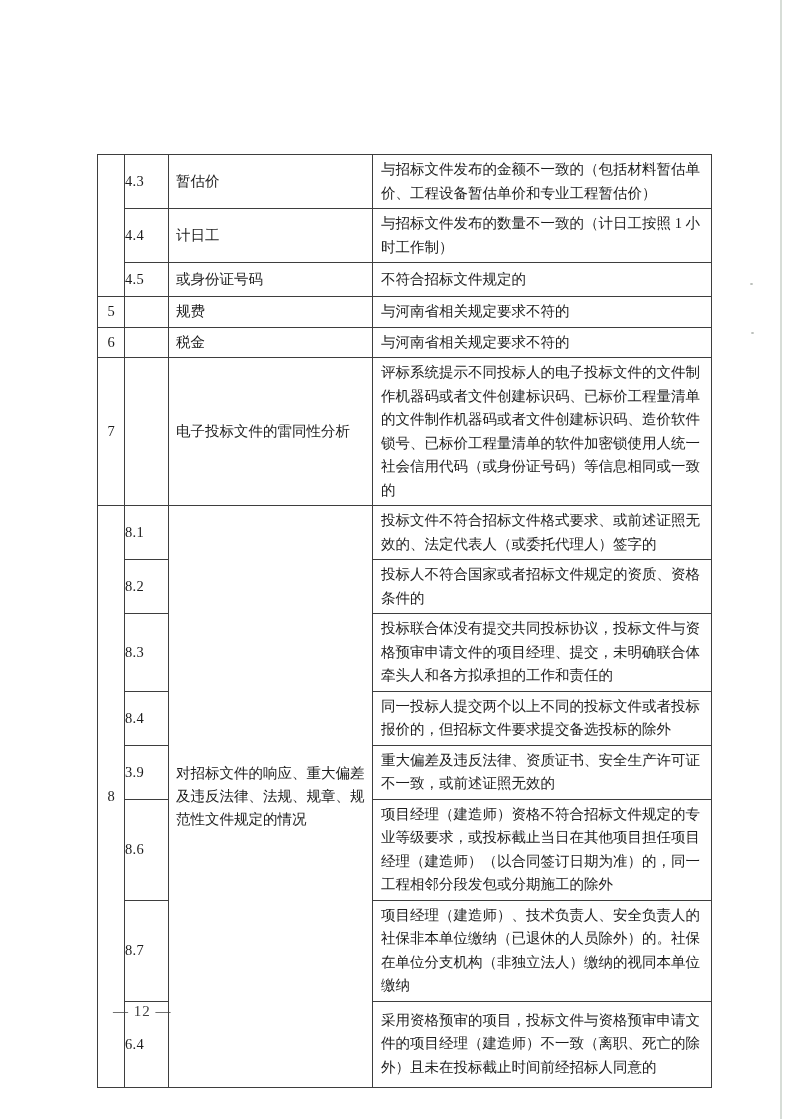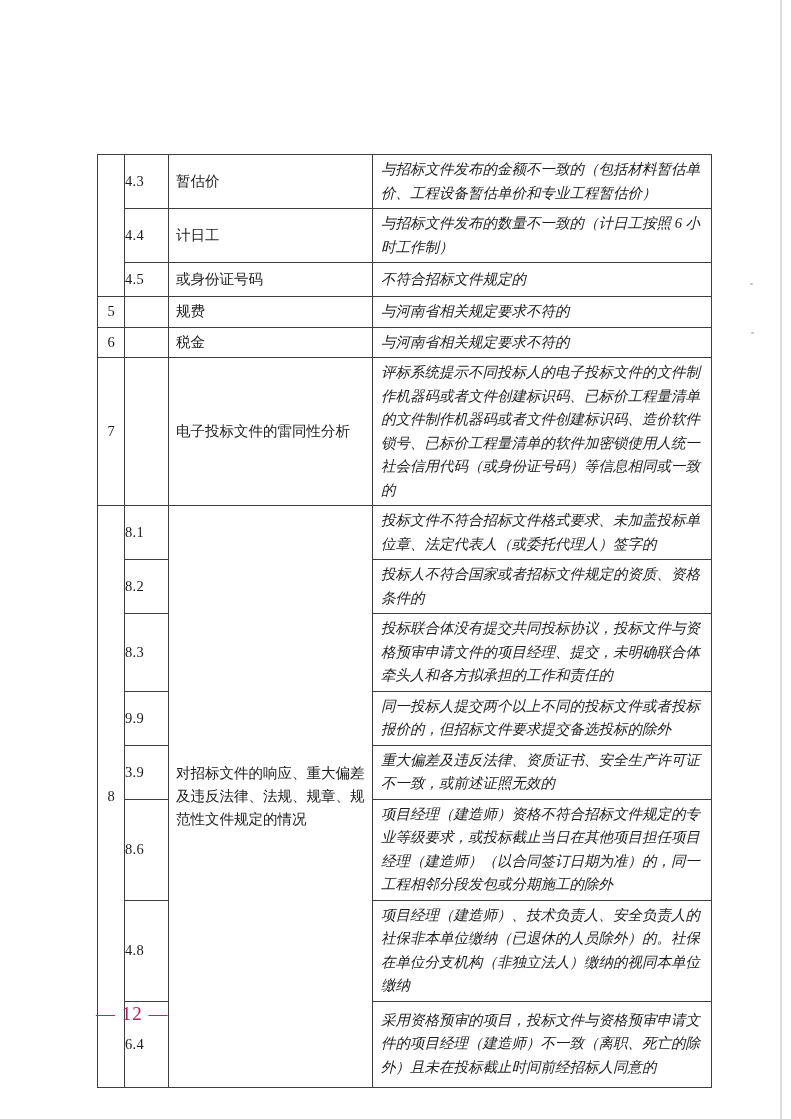--- a/index.html
+++ b/index.html
@@ -26,26 +26,26 @@
     table-layout:fixed;
   }
   table.criteria td {
     border:1.4px solid #3e3e3e;
     vertical-align:middle;
     font-size:14.5px;
   }
   td.c-serial { text-align:center; font-size:15px; }
   td.c-sub    { text-align:left; font-size:14px; letter-spacing:0.3px; }
   td.c-item   { padding:3px 7px; line-height:23px; }
-  td.c-desc   { padding:3px 8px; line-height:23.5px;font-style:italic; }
+  td.c-desc   { padding:3px 8px; line-height:23.5px; }
 
   .page-number {
-    position:absolute; left:96px; top:1003px;
-    font-size:19px; letter-spacing:1px;
-    color:#be185d;
+    position:absolute; left:113px; top:1003px;
+    font-size:15px; letter-spacing:1px;
+    color:#404040;
     white-space:nowrap;
   }
 </style>
 </head>
 <body>
 
 <div class="scan-edge"></div>
 <div class="speck s1"></div>
 <div class="speck s2"></div>
 
@@ -59,21 +59,21 @@
   <tbody>
     <tr style="height:52px">
       <td class="c-serial" rowspan="3"></td>
       <td class="c-sub">4.3</td>
       <td class="c-item">暂估价</td>
       <td class="c-desc">与招标文件发布的金额不一致的（包括材料暂估单价、工程设备暂估单价和专业工程暂估价）</td>
     </tr>
     <tr style="height:47px">
       <td class="c-sub">4.4</td>
       <td class="c-item">计日工</td>
-      <td class="c-desc">与招标文件发布的数量不一致的（计日工按照 6 小时工作制）</td>
+      <td class="c-desc">与招标文件发布的数量不一致的（计日工按照 1 小时工作制）</td>
     </tr>
     <tr style="height:34px">
       <td class="c-sub">4.5</td>
       <td class="c-item">或身份证号码</td>
       <td class="c-desc">不符合招标文件规定的</td>
     </tr>
     <tr style="height:26px">
       <td class="c-serial">5</td>
       <td class="c-sub"></td>
       <td class="c-item">规费</td>
@@ -88,44 +88,44 @@
     <tr style="height:127px">
       <td class="c-serial">7</td>
       <td class="c-sub"></td>
       <td class="c-item">电子投标文件的雷同性分析</td>
       <td class="c-desc">评标系统提示不同投标人的电子投标文件的文件制作机器码或者文件创建标识码、已标价工程量清单的文件制作机器码或者文件创建标识码、造价软件锁号、已标价工程量清单的软件加密锁使用人统一社会信用代码（或身份证号码）等信息相同或一致的</td>
     </tr>
     <tr style="height:46px">
       <td class="c-serial" rowspan="8">8</td>
       <td class="c-sub">8.1</td>
       <td class="c-item" rowspan="8">对招标文件的响应、重大偏差及违反法律、法规、规章、规范性文件规定的情况</td>
-      <td class="c-desc">投标文件不符合招标文件格式要求、未加盖投标单位章、法定代表人（或委托代理人）签字的</td>
+      <td class="c-desc">投标文件不符合招标文件格式要求、或前述证照无效的、法定代表人（或委托代理人）签字的</td>
     </tr>
     <tr style="height:48px">
       <td class="c-sub">8.2</td>
       <td class="c-desc">投标人不符合国家或者招标文件规定的资质、资格条件的</td>
     </tr>
     <tr style="height:73px">
       <td class="c-sub">8.3</td>
       <td class="c-desc">投标联合体没有提交共同投标协议，投标文件与资格预审申请文件的项目经理、提交，未明确联合体牵头人和各方拟承担的工作和责任的</td>
     </tr>
     <tr style="height:47px">
-      <td class="c-sub">9.9</td>
+      <td class="c-sub">8.4</td>
       <td class="c-desc">同一投标人提交两个以上不同的投标文件或者投标报价的，但招标文件要求提交备选投标的除外</td>
     </tr>
     <tr style="height:48px">
       <td class="c-sub">3.9</td>
       <td class="c-desc">重大偏差及违反法律、资质证书、安全生产许可证不一致，或前述证照无效的</td>
     </tr>
     <tr style="height:97px">
       <td class="c-sub">8.6</td>
       <td class="c-desc">项目经理（建造师）资格不符合招标文件规定的专业等级要求，或投标截止当日在其他项目担任项目经理（建造师）（以合同签订日期为准）的，同一工程相邻分段发包或分期施工的除外</td>
     </tr>
     <tr style="height:73px">
-      <td class="c-sub">4.8</td>
+      <td class="c-sub">8.7</td>
       <td class="c-desc">项目经理（建造师）、技术负责人、安全负责人的社保非本单位缴纳（已退休的人员除外）的。社保在单位分支机构（非独立法人）缴纳的视同本单位缴纳</td>
     </tr>
     <tr style="height:86px">
       <td class="c-sub">6.4</td>
       <td class="c-desc">采用资格预审的项目，投标文件与资格预审申请文件的项目经理（建造师）不一致（离职、死亡的除外）且未在投标截止时间前经招标人同意的</td>
     </tr>
   </tbody>
 </table>
 
 <div class="page-number">— 12 —</div>

